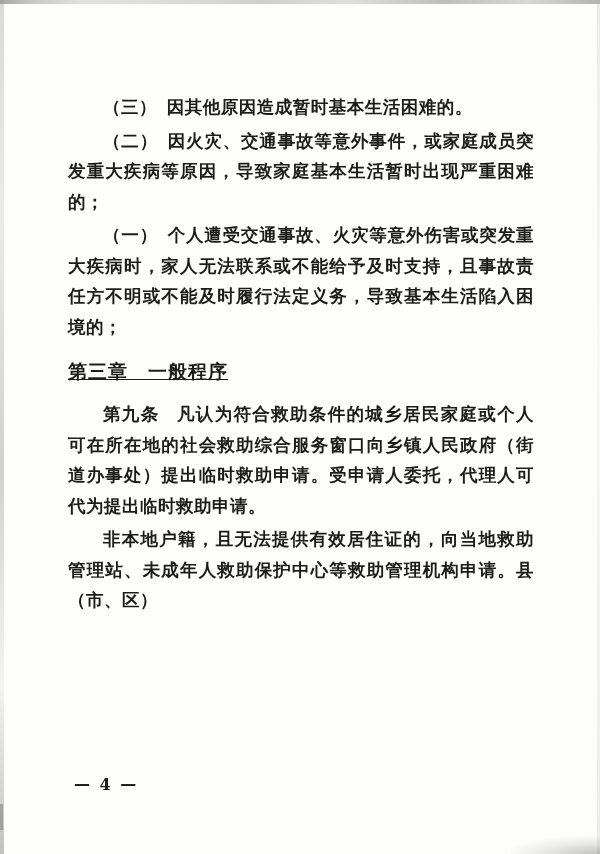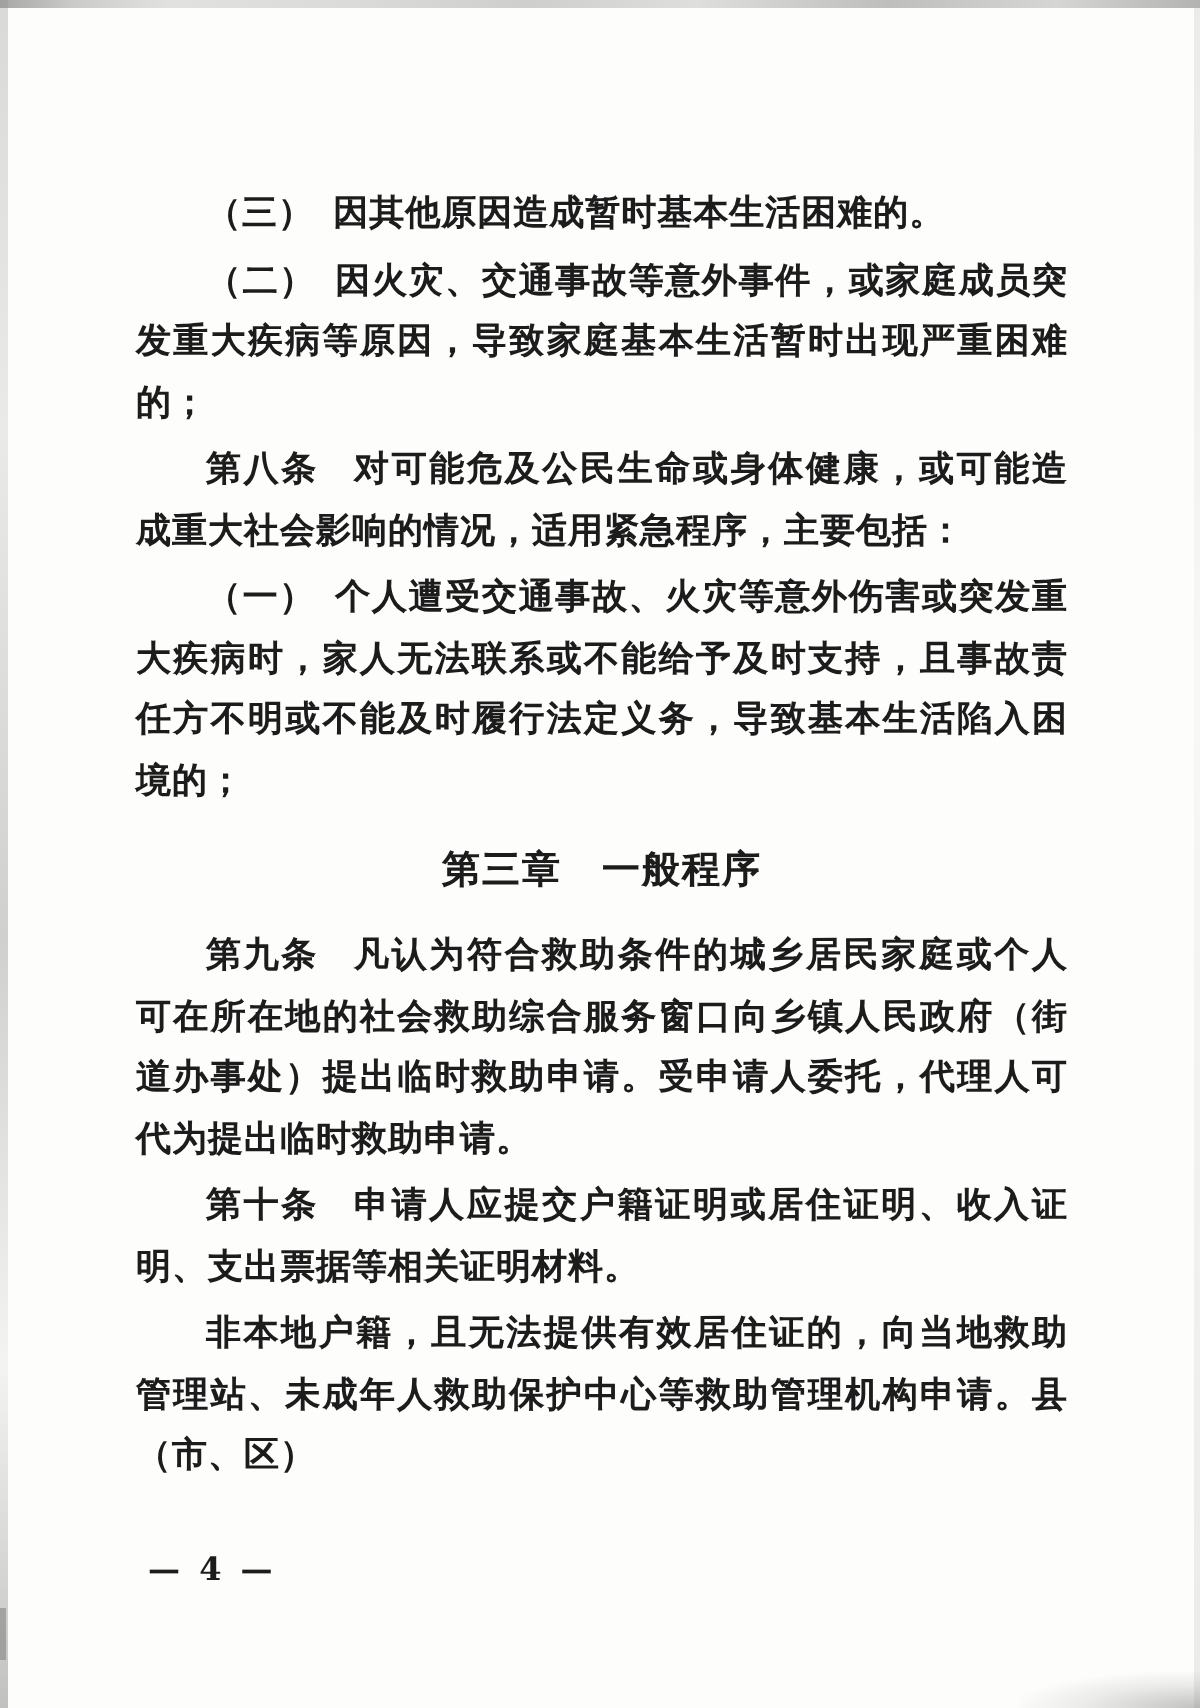--- a/index.html
+++ b/index.html
@@ -71,22 +71,23 @@
     font-family: "DejaVu Sans", "Liberation Sans", sans-serif;
     font-weight: 900;
     margin-right: 1em;
   }
   .chapter-heading {
     margin: 14px 0 13px 0;
     font-family: "DejaVu Sans", "Liberation Sans", sans-serif;
     font-size: 19px;
     line-height: 30px;
     font-weight: 900;
-    text-align: center;
+    text-align: left;
     letter-spacing: 1px;
+    text-decoration: underline;
   }
   .page-number {
     position: absolute;
     top: 775px;
     left: 74px;
     font-size: 16px;
     font-weight: 700;
     letter-spacing: 2px;
     color: #1c1c1c;
   }
@@ -102,30 +103,28 @@
   <div class="scan-smudge-bottom-right"></div>
   <div class="scan-mark-bottom-left"></div>
 
   <div class="content">
 
 
     <p class="para"><span class="lead-num">（三）</span><span>因其他原因造成暂时基本生活困难的。</span></p>
 
     <p class="para"><span class="lead-num">（二）</span><span>因火灾、交通事故等意外事件，或家庭成员突发重大疾病等原因，导致家庭基本生活暂时出现严重困难的；</span></p>
 
-    <p class="para"><span class="lead-tiao">第八条</span><span>对可能危及公民生命或身体健康，或可能造成重大社会影响的情况，适用紧急程序，主要包括：</span></p>
 
     <p class="para"><span class="lead-num">（一）</span><span>个人遭受交通事故、火灾等意外伤害或突发重大疾病时，家人无法联系或不能给予及时支持，且事故责任方不明或不能及时履行法定义务，导致基本生活陷入困境的；</span></p>
 
 
     <h2 class="chapter-heading">第三章　一般程序</h2>
 
     <p class="para"><span class="lead-tiao">第九条</span><span>凡认为符合救助条件的城乡居民家庭或个人可在所在地的社会救助综合服务窗口向乡镇人民政府（街道办事处）提出临时救助申请。受申请人委托，代理人可代为提出临时救助申请。</span></p>
 
-    <p class="para"><span class="lead-tiao">第十条</span><span>申请人应提交户籍证明或居住证明、收入证明、支出票据等相关证明材料。</span></p>
 
     <p class="para"><span>非本地户籍，且无法提供有效居住证的，向当地救助管理站、未成年人救助保护中心等救助管理机构申请。县（市、区）</span></p>
 
   </div>
 
   <div class="page-number">— 4 —</div>
 
 </div>
 
 </body></html>

